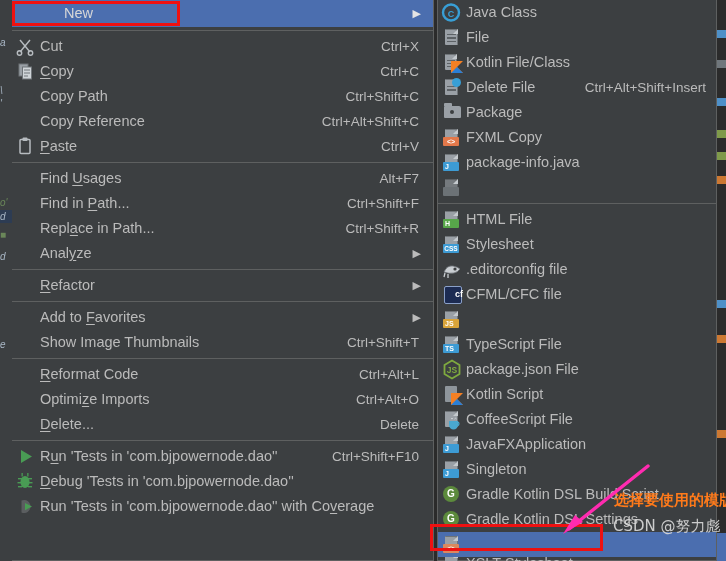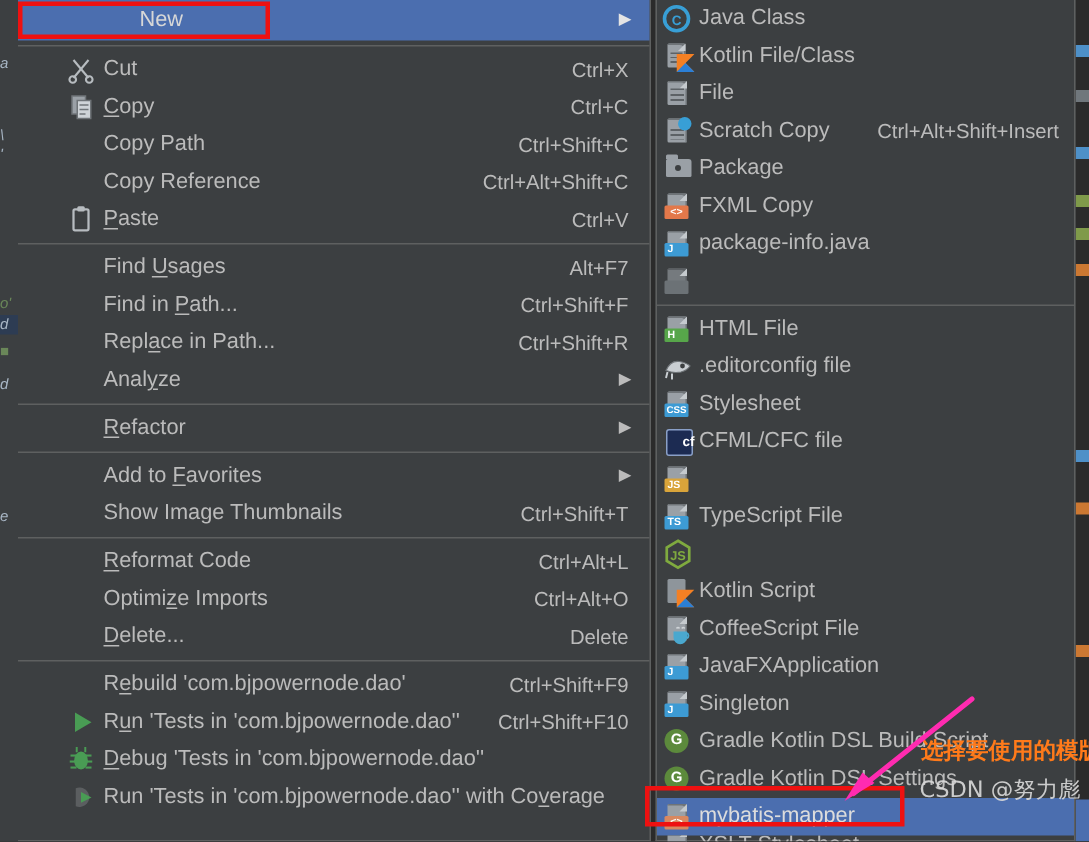--- a/index.html
+++ b/index.html
@@ -22,21 +22,21 @@
 
   
   .menu{
     position:absolute;left:12px;top:0;width:422px;height:561px;
     background:#3c3f41;border:1px solid #5e6060;border-top:none;border-left:none;
     box-sizing:border-box;
   }
   .mi{
     position:relative;height:25px;line-height:25px;
     display:flex;align-items:center;
-    color:#bbbbbb;font-size:14.5px;white-space:nowrap;padding-left:29px;
+    color:#bbbbbb;font-size:14.5px;white-space:nowrap;
   }
   .mi .ico{width:26px;min-width:26px;height:25px;position:relative;}
   .mi .lbl{flex:1 1 auto;padding-left:2px;overflow:hidden;}
   .mi .acc{margin-left:auto;padding-right:14px;color:#bbbbbb;font-size:13.5px;}
   .mi .arrow{margin-left:auto;padding-right:12px;color:#bbbbbb;font-size:11px;line-height:25px;}
   .mi.sel{background:#4b6eaf;color:#d7d7d7;}
   .mi.sel .acc,.mi.sel .arrow{color:#e4e4e4;}
   .sep{height:1px;background:#5e6060;margin:3px 0;}
   .u{text-decoration:underline;text-underline-offset:2px;}
 
@@ -252,25 +252,20 @@
 
     <div class="mi">
       <div class="ico"></div>
       <div class="lbl"><span class="u">D</span>elete...</div>
       <div class="acc">Delete</div>
     </div>
 
     <div class="sep"></div>
 
 
-    <div class="mi">
-      <div class="ico"></div>
-      <div class="lbl">R<span class="u">e</span>build 'com.bjpowernode.dao'</div>
-      <div class="acc">Ctrl+Shift+F9</div>
-    </div>
 
     <div class="mi">
       <div class="ico">
         <svg width="26" height="25" viewBox="0 0 26 25">
             <polygon points="9,6 20,12.5 9,19" fill="#499c54"></polygon>
           </svg>
       </div>
       <div class="lbl">R<span class="u">u</span>n 'Tests in 'com.bjpowernode.dao''</div>
       <div class="acc">Ctrl+Shift+F10</div>
     </div>
@@ -314,45 +309,45 @@
         <svg width="28" height="25" viewBox="0 0 28 25">
           <circle cx="13" cy="12.5" r="8" fill="none" stroke="#389fd6" stroke-width="2.4"></circle>
           <text x="13" y="16.5" font-size="9" fill="#389fd6" text-anchor="middle" font-family="Liberation Sans, sans-serif" font-weight="bold">C</text>
         </svg>
       </div>
       <div class="lbl">Java Class</div>
     </div>
 
     <div class="si">
       <div class="ico">
+        <span class="g sheet" style="left:7px;width:13px;"></span>
+        <span class="g" style="left:9px;top:9px;width:9px;height:9px;background:repeating-linear-gradient(#5d6266 0 1.3px,transparent 1.3px 3.4px);"></span>
+      </div>
+      <div class="lbl">File</div>
+    </div>
+
+    <div class="si">
+      <div class="ico">
         <span class="g sheet" style="left:7px;"></span>
           <span class="g sheet-lines" style="left:9px;"></span>
         <svg class="g" style="left:13px;top:11px;" width="12" height="12" viewBox="0 0 12 12">
           <polygon points="0,12 0,0 12,0 6,6 12,12" fill="#f48024"></polygon>
           <polygon points="0,12 6,6 12,12" fill="#2b7fd6"></polygon>
         </svg>
       </div>
       <div class="lbl">Kotlin File/Class</div>
     </div>
 
     <div class="si">
       <div class="ico">
         <span class="g sheet" style="left:7px;width:13px;"></span>
-        <span class="g" style="left:9px;top:9px;width:9px;height:9px;background:repeating-linear-gradient(#5d6266 0 1.3px,transparent 1.3px 3.4px);"></span>
-      </div>
-      <div class="lbl">File</div>
-    </div>
-
-    <div class="si">
-      <div class="ico">
-        <span class="g sheet" style="left:7px;width:13px;"></span>
         <span class="g" style="left:9px;top:11px;width:9px;height:7px;background:repeating-linear-gradient(#5d6266 0 1.3px,transparent 1.3px 3.4px);"></span>
         <span class="g" style="left:14px;top:3px;width:9px;height:9px;border-radius:50%;background:#389fd6;"></span>
       </div>
-      <div class="lbl">Scratch Copy</div>
+      <div class="lbl">Delete File</div>
       <div class="acc">Ctrl+Alt+Shift+Insert</div>
     </div>
 
     <div class="si">
       <div class="ico">
         <span class="g folder" style="left:6px;"></span>
           <span class="g folder-dot" style="left:12px;"></span>
       </div>
       <div class="lbl">Package</div>
     </div>
@@ -381,43 +376,43 @@
     </div>
 
     <div class="sep"></div>
 
     <div class="si">
       <div class="ico">
         <span class="g sheet" style="left:7px;width:13px;"></span>
         <span class="g tag" style="left:5px;background:#57a64a;text-align:left;padding-left:2px;box-sizing:border-box;">H</span>
       </div>
       <div class="lbl">HTML File</div>
+    </div>
+
+    <div class="si">
+      <div class="ico">
+        <span class="g sheet" style="left:7px;width:13px;"></span>
+        <span class="g tag" style="left:5px;background:#3d9bd4;font-size:6.5px;">CSS</span>
+      </div>
+      <div class="lbl">Stylesheet</div>
     </div>
 
     <div class="si">
       <div class="ico">
         <svg width="28" height="25" viewBox="0 0 28 25">
           <path d="M6 15 q3 -7 9 -6 q5 1 7 3 q-2 3 -6 4 q-5 1 -10 -1 z" fill="#c9ced2" stroke="#6f7478" stroke-width="0.8"></path>
           <circle cx="17" cy="12" r="1.6" fill="#3c3f41"></circle>
           <path d="M7 16 l-1 4 M10 17 l0 4" stroke="#c9ced2" stroke-width="1.3" fill="none"></path>
         </svg>
       </div>
       <div class="lbl">.editorconfig file</div>
     </div>
 
     <div class="si">
       <div class="ico">
-        <span class="g sheet" style="left:7px;width:13px;"></span>
-        <span class="g tag" style="left:5px;background:#3d9bd4;font-size:6.5px;">CSS</span>
-      </div>
-      <div class="lbl">Stylesheet</div>
-    </div>
-
-    <div class="si">
-      <div class="ico">
         <span class="g" style="left:6px;top:4px;width:16px;height:16px;background:#1c2b52;border:1px solid #8aa0c8;border-radius:2px;"></span>
         <span class="g" style="left:6px;top:4px;width:30px;height:16px;color:#ffffff;font-size:9px;line-height:16px;text-align:center;font-weight:bold;">cf</span>
       </div>
       <div class="lbl">CFML/CFC file</div>
     </div>
 
     <div class="si">
       <div class="ico">
         <span class="g sheet" style="left:7px;width:13px;"></span>
         <span class="g tag" style="left:5px;background:#d9a43a;text-align:left;padding-left:2px;box-sizing:border-box;">JS</span>
@@ -432,20 +427,21 @@
       <div class="lbl">TypeScript File</div>
     </div>
 
     <div class="si">
       <div class="ico">
         <svg width="28" height="25" viewBox="0 0 28 25">
           <polygon points="14,3.5 21.5,8 21.5,17 14,21.5 6.5,17 6.5,8" fill="none" stroke="#7faa3f" stroke-width="1.8"></polygon>
           <text x="14" y="16" font-size="8.5" fill="#7faa3f" text-anchor="middle" font-family="Liberation Sans, sans-serif" font-weight="bold">JS</text>
         </svg>
       </div>
+      <div class="lbl">package.json File</div>
     </div>
 
     <div class="si">
       <div class="ico">
         <span class="g" style="left:7px;top:4px;width:12px;height:16px;background:#8e959b;border-radius:1px;"></span>
         <svg class="g" style="left:13px;top:11px;" width="12" height="12" viewBox="0 0 12 12">
           <polygon points="0,12 0,0 12,0 6,6 12,12" fill="#f48024"></polygon>
           <polygon points="0,12 6,6 12,12" fill="#2b7fd6"></polygon>
         </svg>
       </div>
@@ -494,21 +490,20 @@
         <span class="g circ-txt">G</span>
       </div>
       <div class="lbl">Gradle Kotlin DSL Settings</div>
     </div>
 
     <div class="si sel">
       <div class="ico">
         <span class="g sheet" style="left:7px;width:13px;"></span>
         <span class="g tag" style="left:5px;background:#d9885f;">&lt;&gt;</span>
       </div>
-      <div class="lbl">mybatis-mapper</div>
     </div>
 
     <div class="si" style="height:12px;overflow:hidden;">
       <div class="ico">
         <span class="g sheet" style="left:7px;width:13px;top:2px;"></span>
       </div>
       <div class="lbl">XSLT Stylesheet</div>
     </div>
   </div>
 

